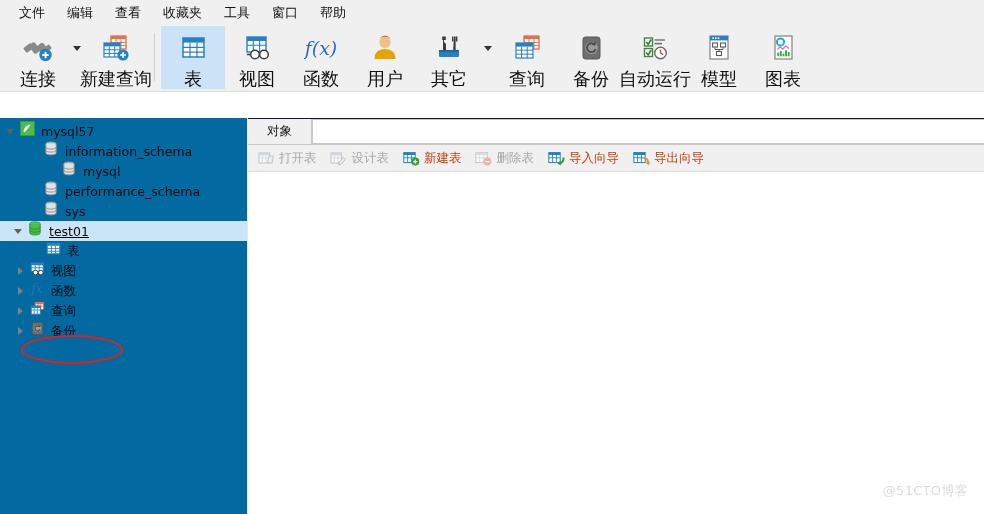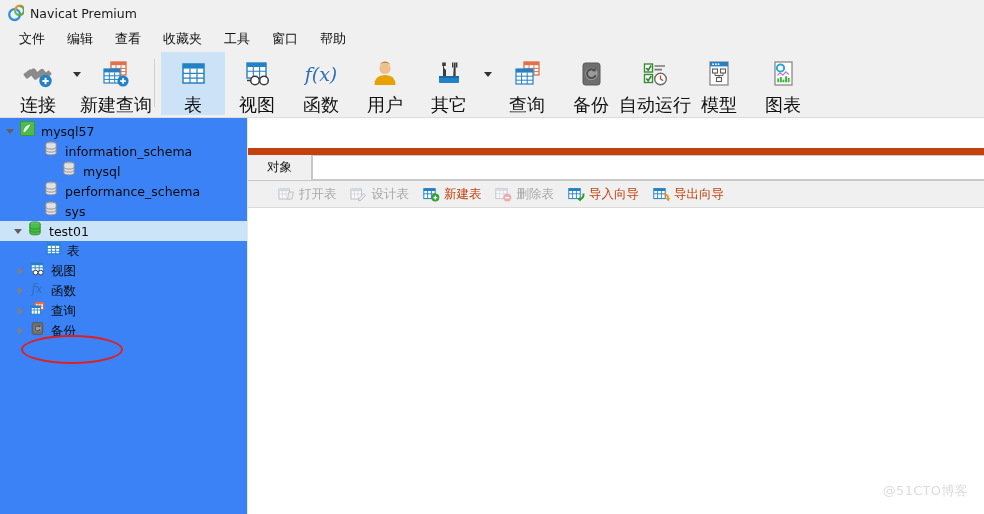--- a/index.html
+++ b/index.html
@@ -105,21 +105,21 @@
   
   .body-wrap {
     position: absolute;
     top: 118px; left: 0;
     width: 984px; height: 396px;
     display: flex;
   }
   .sidebar {
     width: 248px;
     height: 396px;
-    background: #3b82f6;
+    background: #0369a1;
     border-right: 1px solid #e8e8e8;
     box-sizing: border-box;
     position: relative;
     overflow: hidden;
   }
   .content {
     flex: 1;
     height: 396px;
     background: #ffffff;
     position: relative;
@@ -159,28 +159,27 @@
     left: 21px; top: 217px;
     width: 98px; height: 25px;
     border: 2px solid #e02020;
     border-radius: 50%;
     pointer-events: none;
     z-index: 6;
   }
 
   
   .tabstrip {
-    height: 33px;
-    background: #c2410c;
+    height: 27px;
+    background: #0f172a;
     display: flex;
     align-items: flex-end;
     box-sizing: border-box;
     border-bottom: 1px solid #c8c8c8;
     position: relative;
-    margin-top: 30px;
   }
   .tab {
     height: 25px;
     padding: 0 19px;
     display: flex; align-items: center;
     font-size: 12.5px;
     color: #111;
     background: #f0f0f0;
     cursor: default;
   }
@@ -197,21 +196,21 @@
     border-bottom: 1px solid #c8c8c8;
     box-sizing: border-box;
   }
 
   
   .objbar {
     height: 27px;
     background: #f0f0f0;
     display: flex;
     align-items: center;
-    padding-left: 24px;
+    padding-left: 4px;
     box-sizing: border-box;
     border-bottom: 1px solid #dadada;
   }
   .ob-btn {
     display: flex;
     align-items: center;
     height: 22px;
     padding: 0 5px;
     margin-right: 3px;
     cursor: default;
@@ -231,30 +230,20 @@
     color: #dcdcdc;
     letter-spacing: 0.3px;
     user-select: none;
   }
 </style>
 </head>
 <body>
 
 <div class="app">
 
-  <div class="titlebar">
-    <span class="title-logo">
-      <svg width="18" height="18" viewBox="0 0 18 18">
-        <path d="M3.2 10.6 A5.4 5.4 0 0 1 8.6 5.2 A5.4 5.4 0 0 1 8.6 16 A5.4 5.4 0 0 1 3.2 10.6 Z" fill="none" stroke="#2f8fd8" stroke-width="2.3"></path>
-        <path d="M9.2 6.2 A4.6 4.6 0 0 1 13.8 1.6 A4.6 4.6 0 0 1 13.8 10.8" fill="none" stroke="#e8912d" stroke-width="2.3"></path>
-        <path d="M9.0 6.6 A4.4 4.4 0 0 0 13.4 11 A4.4 4.4 0 0 0 13.4 2.2" fill="none" stroke="#4cae4c" stroke-width="2.0" opacity="0.9"></path>
-      </svg>
-    </span>
-    <span class="title-text">Navicat Premium</span>
-  </div>
 
   <div class="menubar">
     <div class="menu-item">文件</div>
     <div class="menu-item">编辑</div>
     <div class="menu-item">查看</div>
     <div class="menu-item">收藏夹</div>
     <div class="menu-item">工具</div>
     <div class="menu-item">窗口</div>
     <div class="menu-item">帮助</div>
   </div>
@@ -498,21 +487,21 @@
           <span class="tic">
             <svg width="14" height="15" viewBox="0 0 14 15">
               <ellipse cx="7" cy="3" rx="5.2" ry="2.1" fill="#cfcfcf" stroke="#8a8a8a" stroke-width="0.9"></ellipse>
               <path d="M1.8 3 V11.8 Q1.8 13.9 7 13.9 Q12.2 13.9 12.2 11.8 V3" fill="#e2e2e2" stroke="#8a8a8a" stroke-width="0.9"></path>
               <path d="M1.8 6 Q1.8 8.1 7 8.1 Q12.2 8.1 12.2 6 M1.8 9 Q1.8 11.1 7 11.1 Q12.2 11.1 12.2 9" fill="none" stroke="#8a8a8a" stroke-width="0.9"></path>
             </svg>
           </span>
           <span class="tlbl">sys</span>
         </div>
 
-        <div class="tnode sel" style="padding-left:10px;">
+        <div class="tnode sel" style="padding-left:10px;text-decoration:underline;">
           <span class="tw">
               <span class="chev open"></span>
             </span>
           <span class="tic">
             <svg width="14" height="15" viewBox="0 0 14 15">
               <ellipse cx="7" cy="3" rx="5.2" ry="2.1" fill="#57c957" stroke="#2f8a2f" stroke-width="0.9"></ellipse>
               <path d="M1.8 3 V11.8 Q1.8 13.9 7 13.9 Q12.2 13.9 12.2 11.8 V3" fill="#48bf48" stroke="#2f8a2f" stroke-width="0.9"></path>
               <path d="M1.8 6 Q1.8 8.1 7 8.1 Q12.2 8.1 12.2 6 M1.8 9 Q1.8 11.1 7 11.1 Q12.2 11.1 12.2 9" fill="none" stroke="#2f8a2f" stroke-width="0.9"></path>
             </svg>
           </span>

